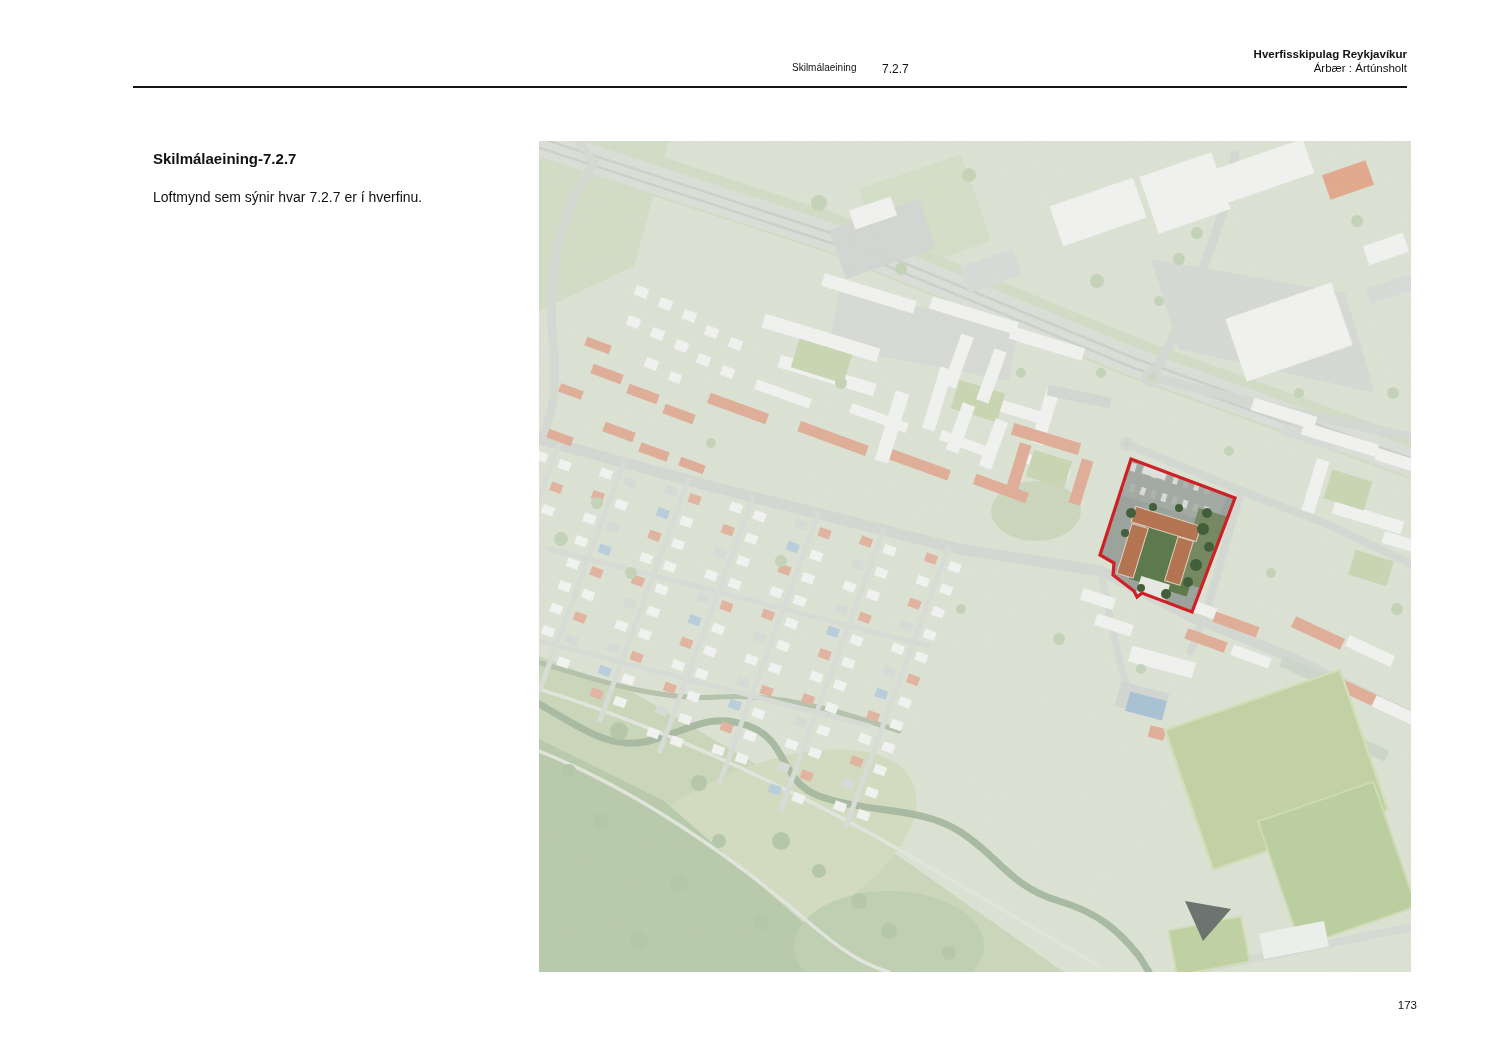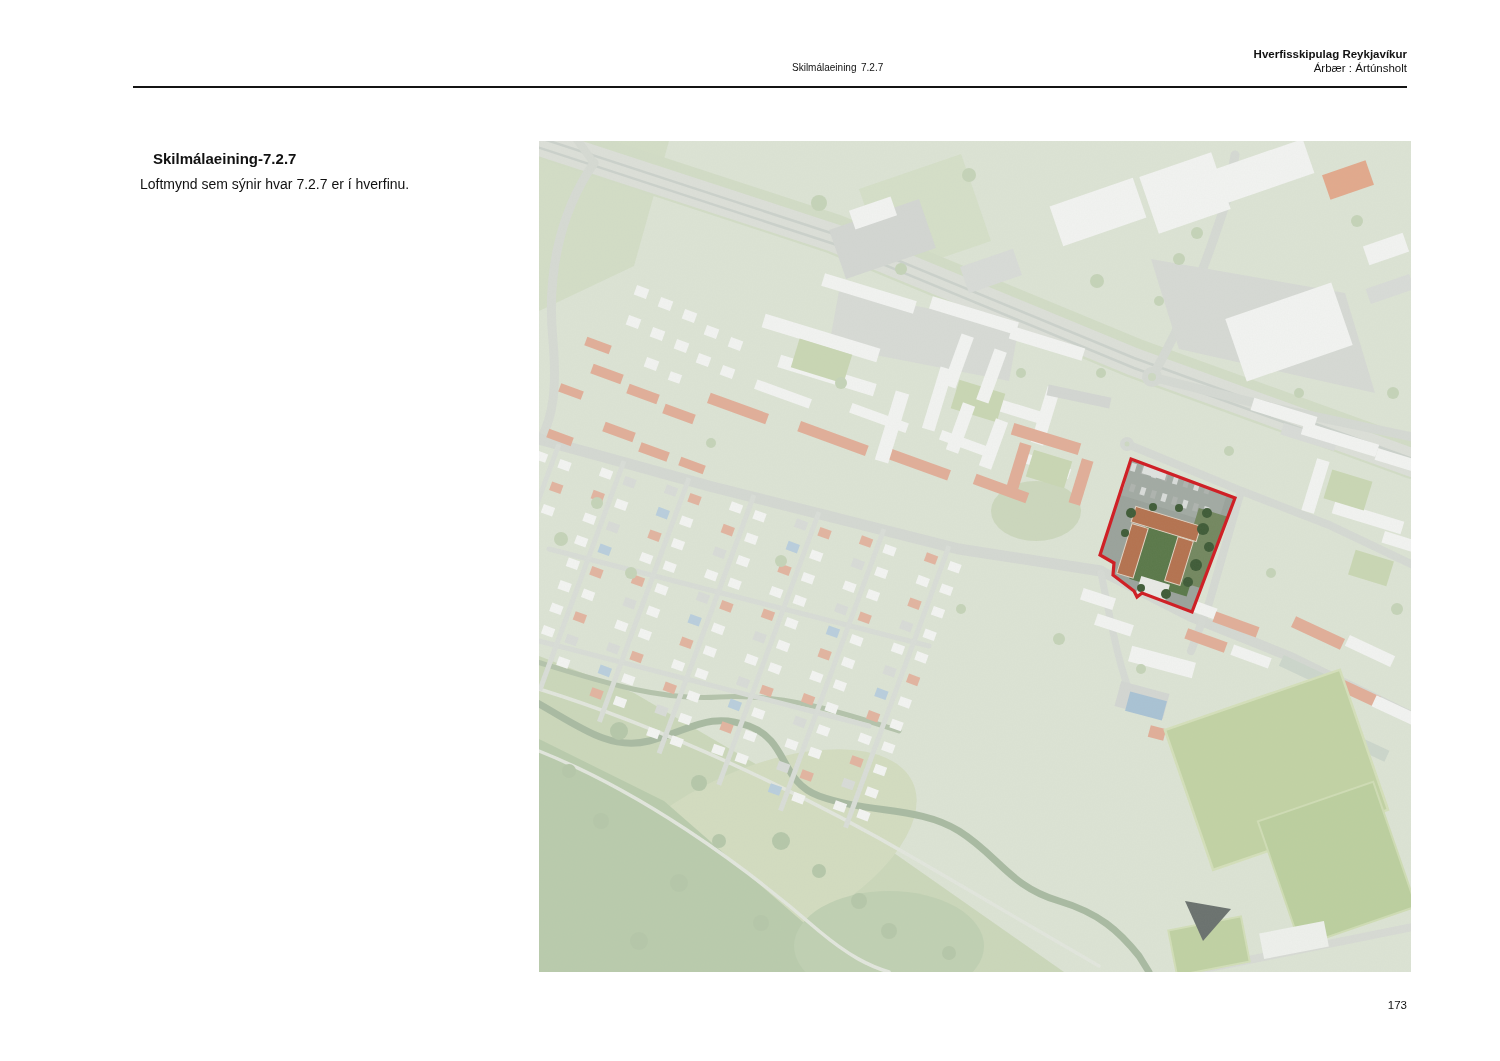--- a/index.html
+++ b/index.html
@@ -1,25 +1,25 @@
 <!DOCTYPE html>
 <html><head>
 <meta charset="utf-8">
 <style>
   html,body{margin:0;padding:0;background:#fff;}
   .page{position:relative;width:1500px;height:1061px;background:#ffffff;overflow:hidden;
         font-family:"Liberation Sans", sans-serif;color:#111;}
   .hdr-label{position:absolute;left:792px;top:62px;font-size:10px;}
-  .hdr-num{position:absolute;left:861px;top:62px;font-size:10px;}
+  .hdr-num{position:absolute;left:882px;top:62px;font-size:12px;}
   .hdr-right{position:absolute;right:93px;top:48px;text-align:right;line-height:13.5px;font-size:11.5px;}
   .hdr-org{font-weight:bold;padding-left:25px;}
   .hdr-rule{position:absolute;left:133px;top:86px;width:1274px;height:2px;background:#141414;}
   .heading{position:absolute;left:137px;top:134px;font-size:15px;font-weight:bold;margin:16px;}
-  .caption{position:absolute;left:137px;top:173px;font-size:14px;margin:3px;}
-  .pagenum{position:absolute;right:93px;top:999px;font-size:11.5px;margin-left:40px;}
+  .caption{position:absolute;left:137px;top:173px;font-size:14px;margin:16px;}
+  .pagenum{position:absolute;right:83px;top:999px;font-size:11.5px;margin-left:40px;}
   .map{position:absolute;left:539px;top:141px;width:872px;height:831px;}
   .map svg{display:block;width:872px;height:831px;}
   .soft{filter:blur(0.45px);}
 </style>
 </head>
 <body>
 
 <div class="page">
 
   <div class="hdr-label">Skilmálaeining</div>

